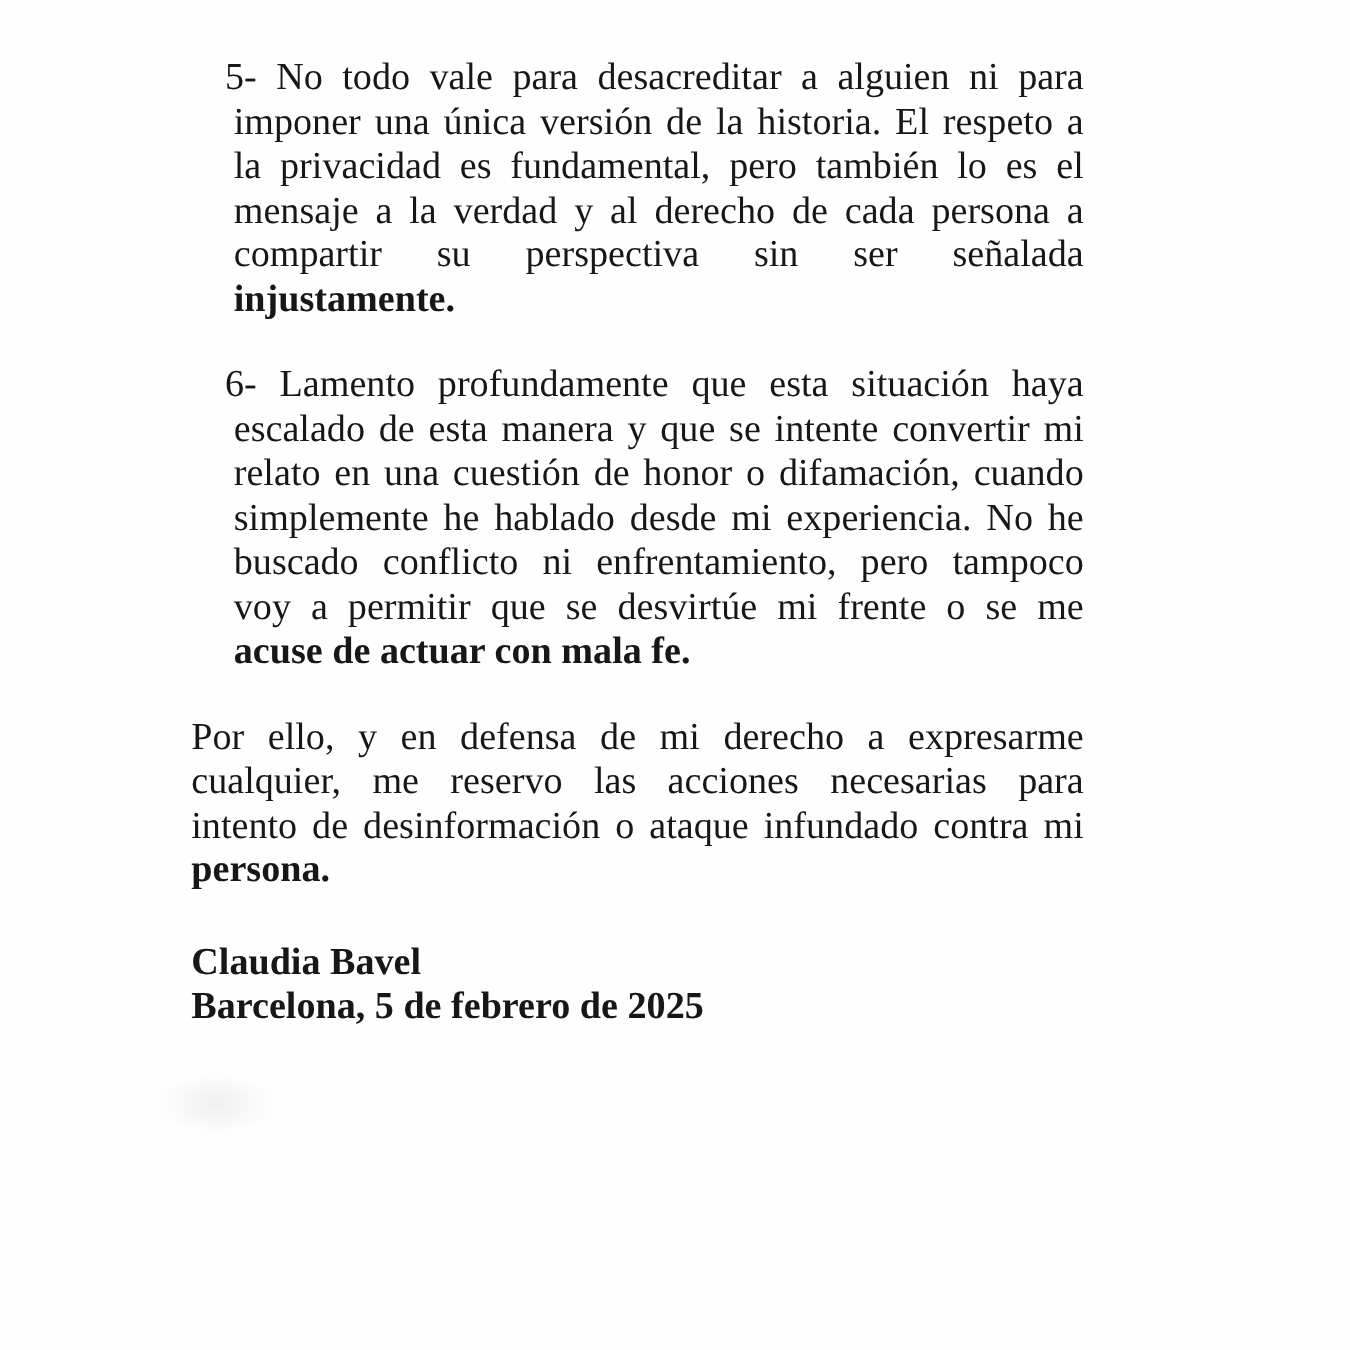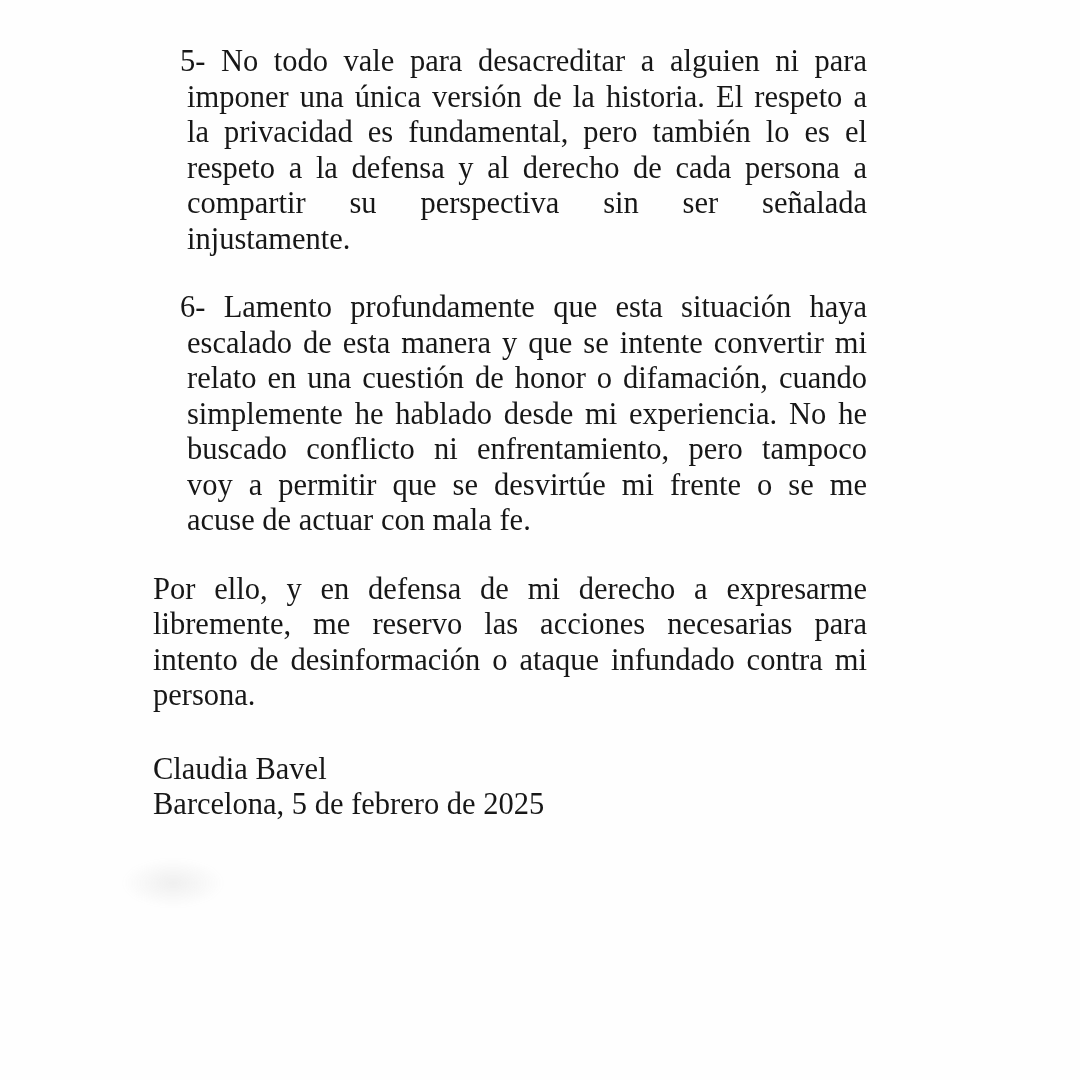--- a/index.html
+++ b/index.html
@@ -23,20 +23,21 @@
   }
   .line { min-height: 35.5px; }
   .just {
     text-align: justify;
     text-align-last: justify;
     text-justify: inter-word;
   }
   .left {
     text-align: center;
     text-align-last: left;
+    font-weight: bold;
   }
   .list-item { margin-left: 27px; }
   .list-item .cont { padding-left: 7px; }
   .mt-para { margin-top: 33px; }
   .mt-sig  { margin-top: 38px; }
   .smudge {
     position: absolute;
     left: 108px;
     top: 852px;
     width: 130px;
@@ -49,38 +50,38 @@
 </head>
 <body>
 
 <div class="page">
   <main class="content">
 
     <section class="list-item">
       <div class="line just">5- No todo vale para desacreditar a alguien ni para</div>
       <div class="line just cont">imponer una única versión de la historia. El respeto a</div>
       <div class="line just cont">la privacidad es fundamental, pero también lo es el</div>
-      <div class="line just cont">respeto a la defensa y al derecho de cada persona a</div>
+      <div class="line just cont">mensaje a la verdad y al derecho de cada persona a</div>
       <div class="line just cont">compartir su perspectiva sin ser señalada</div>
       <div class="line left cont">injustamente.</div>
     </section>
 
     <section class="list-item mt-para">
       <div class="line just">6- Lamento profundamente que esta situación haya</div>
       <div class="line just cont">escalado de esta manera y que se intente convertir mi</div>
       <div class="line just cont">relato en una cuestión de honor o difamación, cuando</div>
       <div class="line just cont">simplemente he hablado desde mi experiencia. No he</div>
       <div class="line just cont">buscado conflicto ni enfrentamiento, pero tampoco</div>
       <div class="line just cont">voy a permitir que se desvirtúe mi frente o se me</div>
       <div class="line left cont">acuse de actuar con mala fe.</div>
     </section>
 
     <section class="mt-para">
       <div class="line just">Por ello, y en defensa de mi derecho a expresarme</div>
-      <div class="line just">libremente, me reservo las acciones necesarias para</div>
+      <div class="line just">cualquier, me reservo las acciones necesarias para</div>
       <div class="line just">intento de desinformación o ataque infundado contra mi</div>
       <div class="line left">persona.</div>
     </section>
 
     <section class="mt-sig">
       <div class="line left">Claudia Bavel</div>
       <div class="line left">Barcelona, 5 de febrero de 2025</div>
     </section>
 
   </main>

